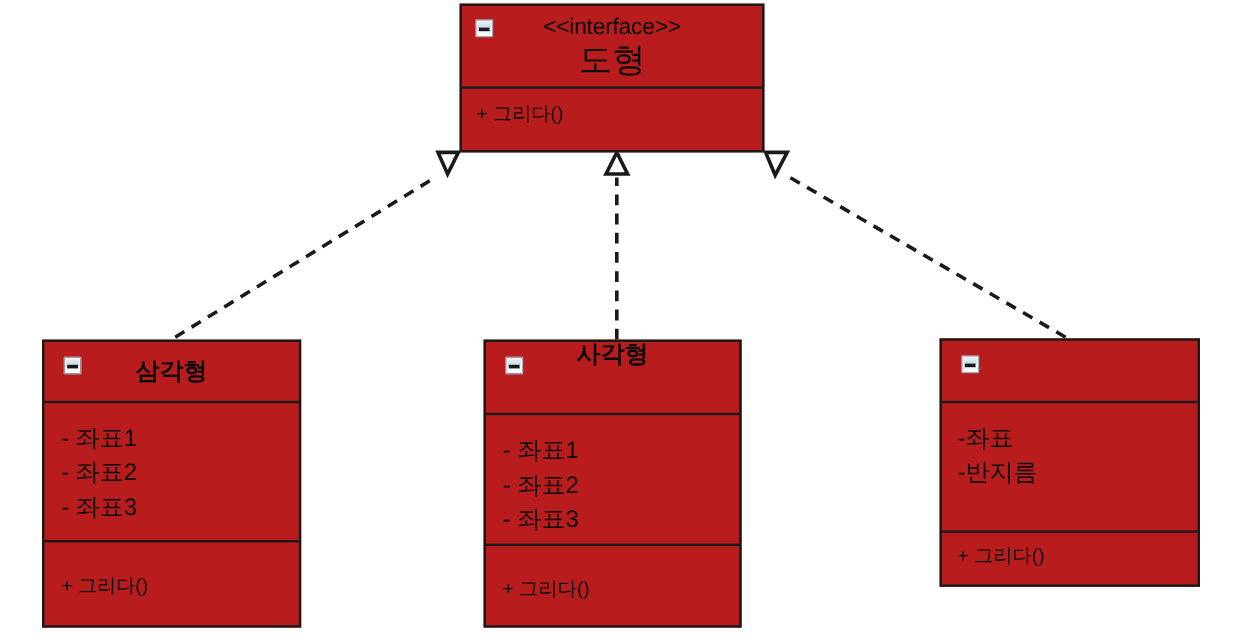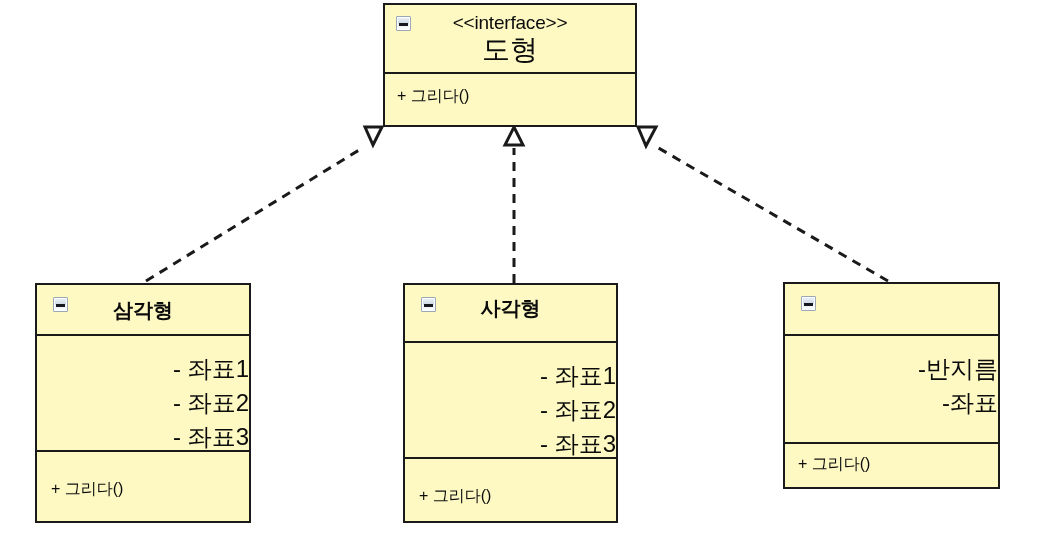--- a/index.html
+++ b/index.html
@@ -24,21 +24,21 @@
     left: 0;
     top: 0;
     width: 1042px;
     height: 537px;
     z-index: 1;
   }
   
   .uml-box {
     position: absolute;
     box-sizing: border-box;
-    background: #fef9c3;
+    background: #b91c1c;
     border: 2px solid #1a1a1a;
     z-index: 2;
     display: flex;
     flex-direction: column;
   }
   .compartment {
     box-sizing: border-box;
     position: relative;
   }
   .compartment.divider {
@@ -85,25 +85,24 @@
   .class-name.bold {
     font-weight: bold;
     font-size: 20px;
   }
   .member-list {
     list-style: none;
     margin: 0;
     padding: 0;
   }
   .member {
-    font-size: 24px;
+    font-size: 20px;
     color: #0b0b0b;
     line-height: 1.42;
     white-space: pre;
-    text-align: right;
   }
   .operation {
     font-size: 16px;
     color: #0b0b0b;
     line-height: 1.3;
     white-space: pre;
   }
 
   
   #box-interface {
@@ -117,21 +116,21 @@
     left: 35px; top: 283px; width: 216px; height: 240px;
   }
   #box-triangle .name-compartment { height: 49px; padding-top: 14px; }
   #box-triangle .collapse-icon { left: 16px; top: 12px; }
   #box-triangle .attrs-compartment { height: 116px; padding: 16px 0 0 14px; }
   #box-triangle .ops-compartment { height: 71px; padding: 27px 0 0 14px; }
 
   #box-rectangle {
     left: 403px; top: 283px; width: 215px; height: 240px;
   }
-  #box-rectangle .name-compartment { height: 64px; padding-top: 12px; }
+  #box-rectangle .name-compartment { height: 64px; }
   #box-rectangle .collapse-icon { left: 16px; top: 12px; }
   #box-rectangle .attrs-compartment { height: 116px; padding: 16px 0 0 14px; }
   #box-rectangle .ops-compartment { height: 71px; padding: 27px 0 0 14px; }
 
   #box-circle {
     left: 783px; top: 282px; width: 217px; height: 207px;
   }
   #box-circle .name-compartment { height: 50px; padding-top: 12px; }
   #box-circle .collapse-icon { left: 16px; top: 12px; }
   #box-circle .attrs-compartment { height: 108px; padding: 16px 0 0 13px; }
@@ -204,22 +203,22 @@
       <div class="operation">+ 그리다()</div>
     </div>
   </div>
 
   <div class="uml-box" id="box-circle">
     <div class="compartment name-compartment">
       <span class="collapse-icon"></span>
     </div>
     <div class="compartment divider attrs-compartment">
       <ul class="member-list">
+        <li class="member">-좌표</li>
         <li class="member">-반지름</li>
-        <li class="member">-좌표</li>
       </ul>
     </div>
     <div class="compartment divider ops-compartment">
       <div class="operation">+ 그리다()</div>
     </div>
   </div>
 
 </div>
 
 </body></html>

